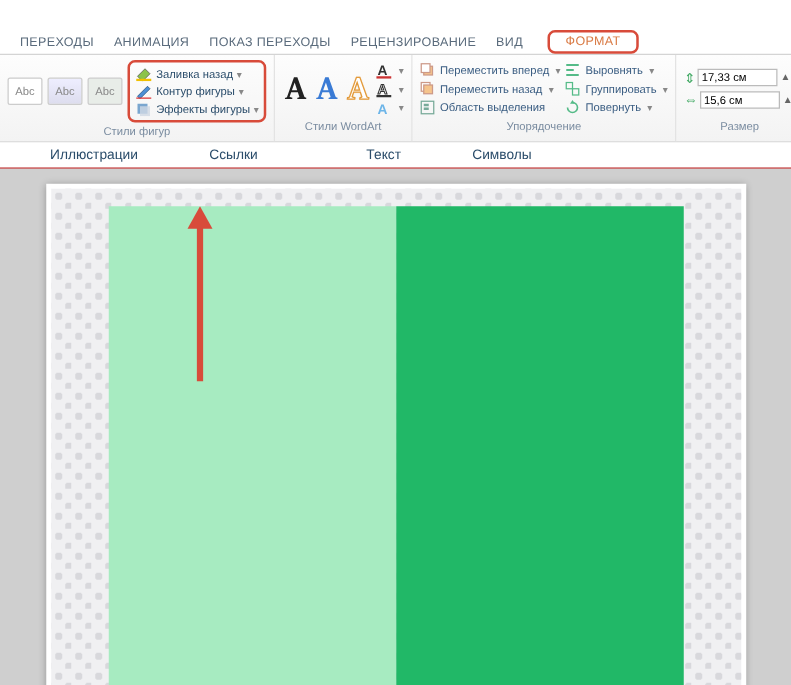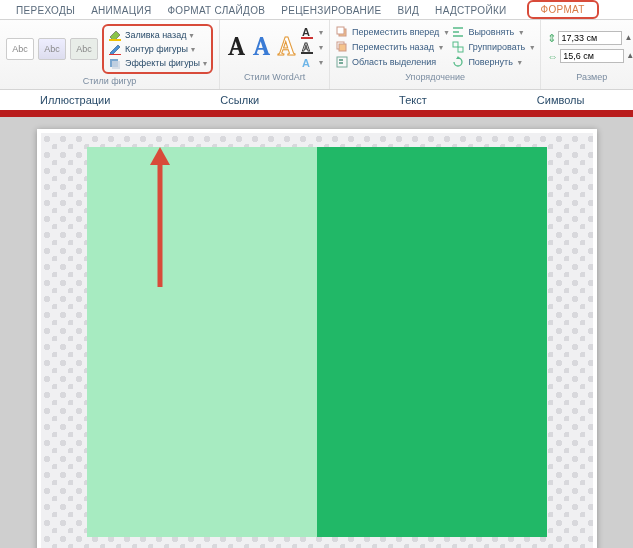--- a/index.html
+++ b/index.html
@@ -1,19 +1,19 @@
 <!DOCTYPE html>
 <html><head>
 <meta charset="utf-8">
 <style>
   * { box-sizing: border-box; margin: 0; padding: 0; font-family: 'Segoe UI', Tahoma, sans-serif; }
   body { width: 633px; height: 548px; background: #fff; overflow: hidden; font-size: 11px; color: #555; }
 
   
-  .tabstrip { display: flex; align-items: end; height: 20px; padding-left: 8px; border-bottom: 1px solid #d4d4d4; white-space: nowrap; }
+  .tabstrip { display: flex; align-items: end; height: 32px; padding-left: 8px; border-bottom: 1px solid #d4d4d4; white-space: nowrap; margin-top: 12px; }
   .tab { padding: 2px 8px 3px; font-size: 10px; letter-spacing: .3px; color: #5a6b7c; cursor: pointer; }
   .tab-active { color:#d97a44; border: 2px solid #d84b3a; border-radius: 6px; padding: 2px 12px; margin-left: 12px; }
 
   
   .ribbon { display:flex; border-bottom:1px solid #d4d4d4; background: linear-gradient(#fdfdfd,#f3f3f3); }
   .group { border-right:1px solid #e3e3e3; padding:4px 6px 1px; display:flex; flex-direction:column; align-items:center; }
   .group-body { display:flex; gap:4px; align-items:center; min-height:46px; }
   .group-label { font-size:9px; color:#7a8ca0; text-align:right; padding:2px 0; }
 
   
@@ -38,21 +38,21 @@
   .mini svg { width:13px; height:13px; }
 
   .arrcol { display:flex; flex-direction:column; gap:0; }
 
   .sizebox { display:flex; align-items:center; gap:2px; }
   .sizebox input { width:64px; font-size:9px; border:1px solid #bbb; padding:1px 2px; background:#fff; }
   .sizebox .spin { width:10px; font-size:8px; color:#666; display:flex; flex-direction:column; line-height:6px; }
   .size-icon{font-size:11px;color:#4a6;}
 
   
-  .secondbar { display:flex; padding:4px 0 4px 40px; gap: 110px; font-size:11px; color:#2a4c6a; border-bottom:7px solid #b91c1c; background:#fff; }
+  .secondbar { display:flex; padding:4px 0 4px 40px; gap: 57px; font-size:11px; color:#2a4c6a; border-bottom:1px solid #b91c1c; background:#fff; }
   .secondbar span { cursor:pointer; }
   #sb-text{margin-left:30px;}
 
   
   .workspace { background:#cfcfcf; height: 460px; position:relative; padding-top:12px; display:flex; justify-content:center; }
   .slide-outer { width:560px; height:438px; background:#fff; box-shadow:0 1px 6px rgba(0,0,0,.3); padding:4px; }
   .slide-pattern {
     width:100%;height:100%;
     background:
       radial-gradient(circle at 6px 6px, #d8d8dc 3px, transparent 3px) 0 0/16px 16px,
@@ -68,24 +68,23 @@
   .bigarrow { position:absolute; left:148px; top:30px; pointer-events:none; }
   .bigarrow svg{ width:24px; height:150px; }
 
 </style>
 </head>
 <body>
 
 <div class="tabstrip">
   <div class="tab">ПЕРЕХОДЫ</div>
   <div class="tab">АНИМАЦИЯ</div>
-  <div class="tab">ФОРМАТ СЛАЙДОВ</div>
+  <div class="tab">ПОКАЗ ПЕРЕХОДЫ</div>
   <div class="tab">РЕЦЕНЗИРОВАНИЕ</div>
   <div class="tab">ВИД</div>
-  <div class="tab">НАДСТРОЙКИ</div>
   <div class="tab tab-active">ФОРМАТ</div>
 </div>
 
 <div class="ribbon">
 
   <div class="group">
     <div class="group-body">
       <div class="thumb">Abc</div>
       <div class="thumb thumbB">Abc</div>
       <div class="thumb thumbC">Abc</div>

